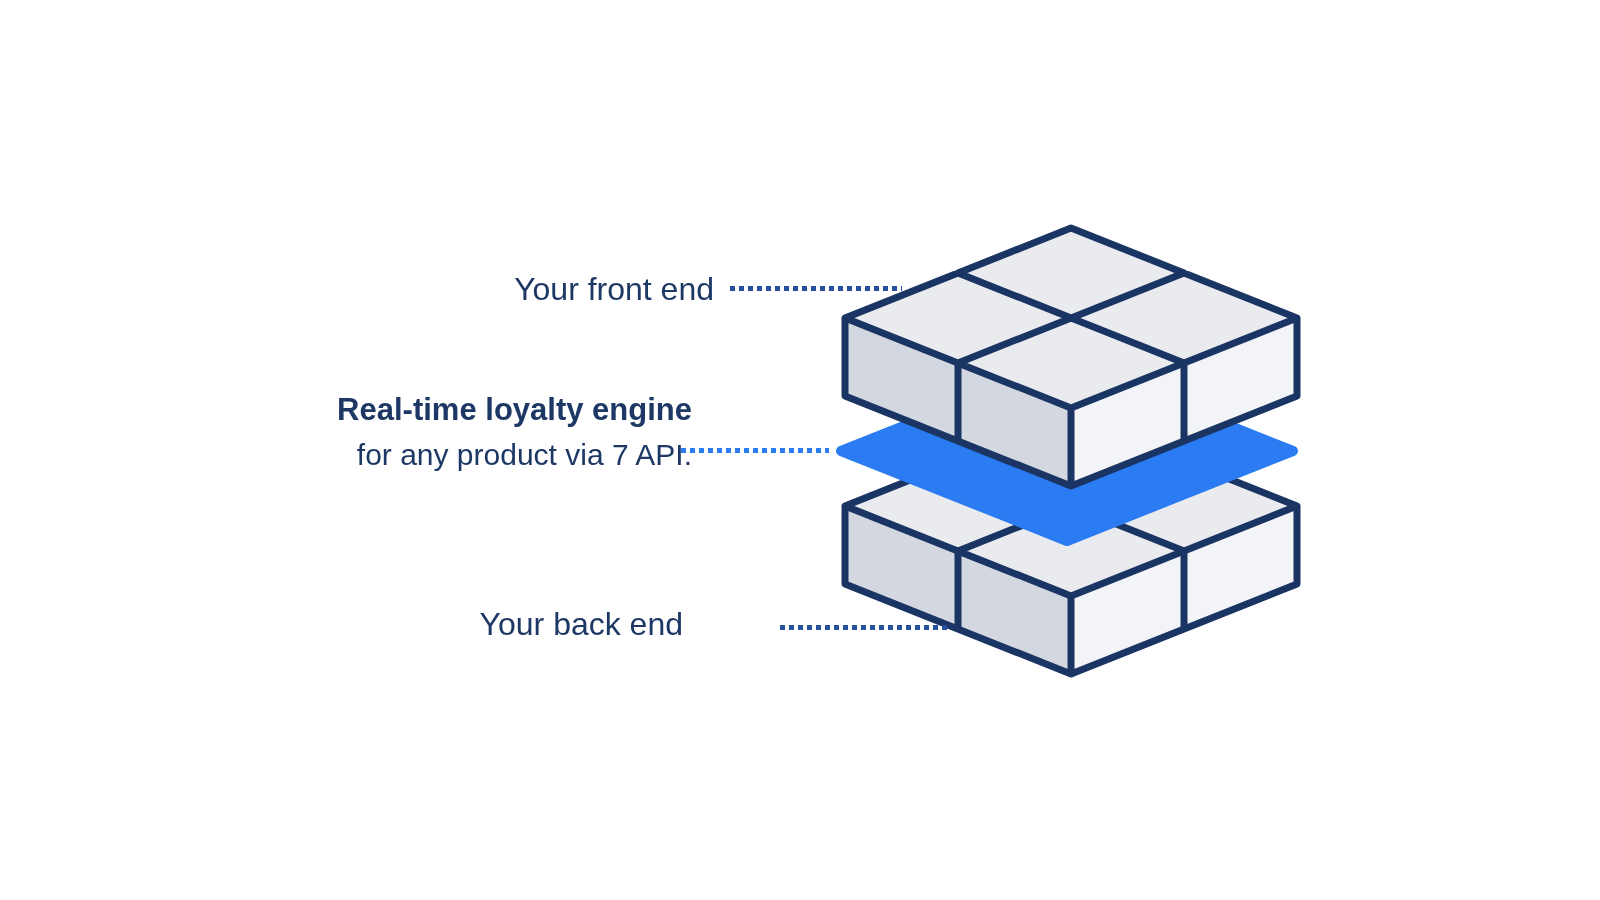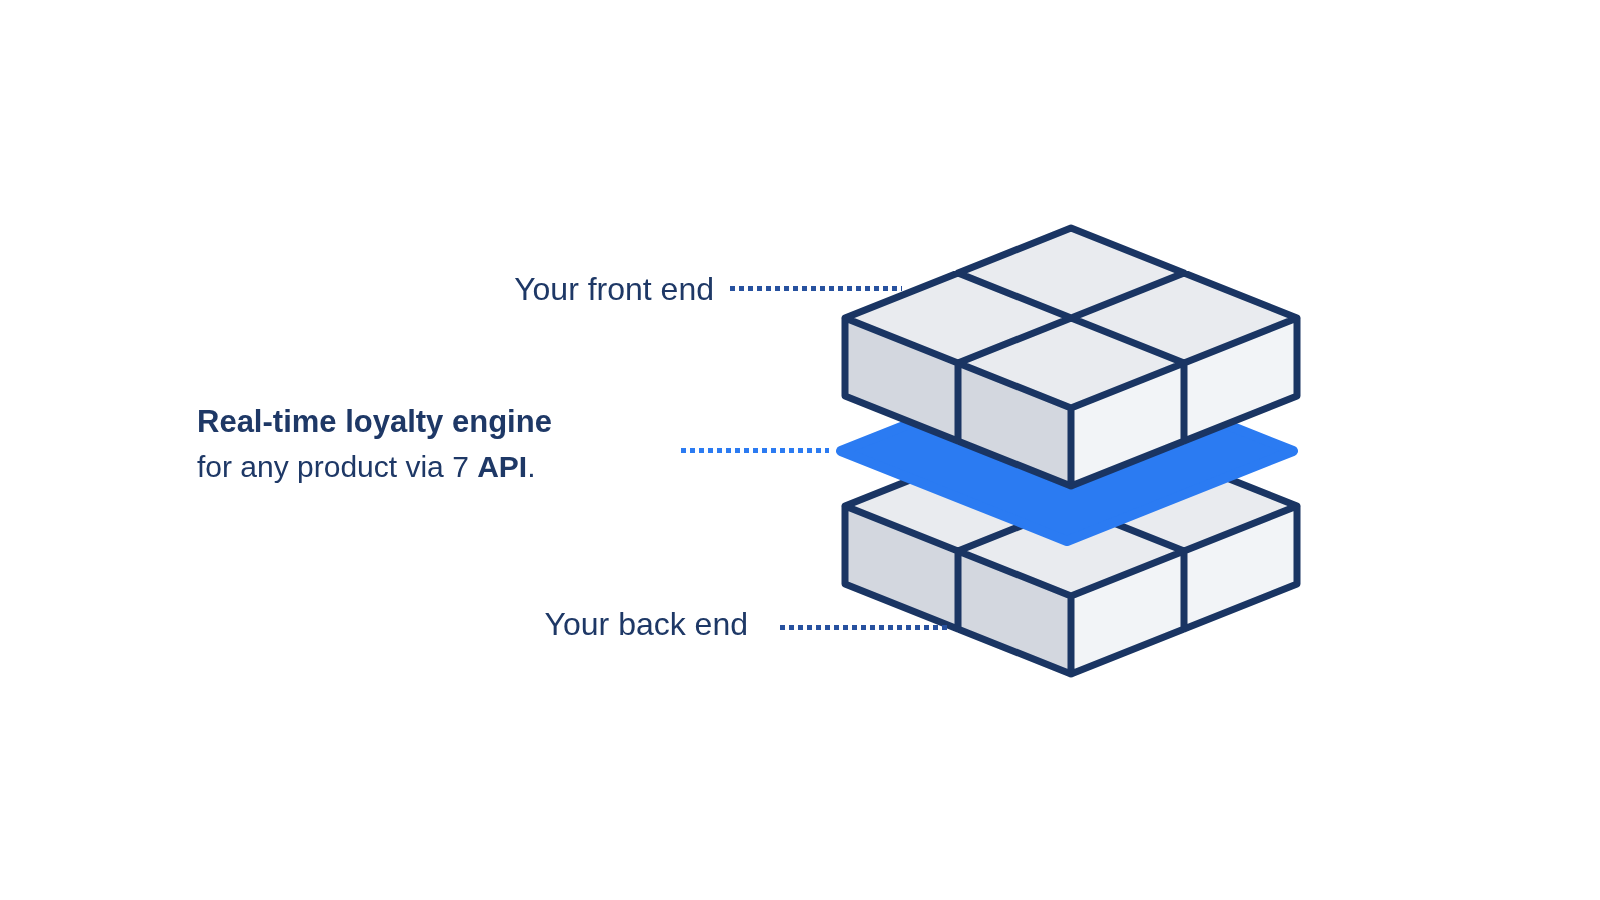--- a/index.html
+++ b/index.html
@@ -42,41 +42,41 @@
   }
   
   .label {
     position: absolute;
     color: var(--text-navy, #1e3866);
     font-size: 32px;
     line-height: 40px;
     white-space: nowrap;
   }
   .label-front { right: 903px; top: 269px; }
-  .label-back  { right: 869px; top: 604px; }
+  .label-back  { right: 934px; top: 604px; }
   .engine-block {
     position: absolute;
     left: 180px;
-    top: 400px;
+    top: 388px;
     width: 495px;
-    text-align: left;
+    text-align: right;
     color: var(--text-navy, #1e3866);
   }
   .engine-title {
     font-size: 31px;
     font-weight: 700;
     line-height: 44px;
     white-space: nowrap;
   }
   .engine-subtitle {
     font-size: 30px;
     line-height: 46px;
     white-space: nowrap;
   }
-  .engine-subtitle b { font-weight: 700; }
+  .engine-subtitle b { font-weight: 400; }
   
   .leader {
     position: absolute;
     height: 5px;
   }
   .leader-navy {
     background-image: repeating-linear-gradient(to right,
       var(--leader-navy, #27519f) 0px, var(--leader-navy, #27519f) 5px,
       transparent 5px, transparent 9px);
   }

